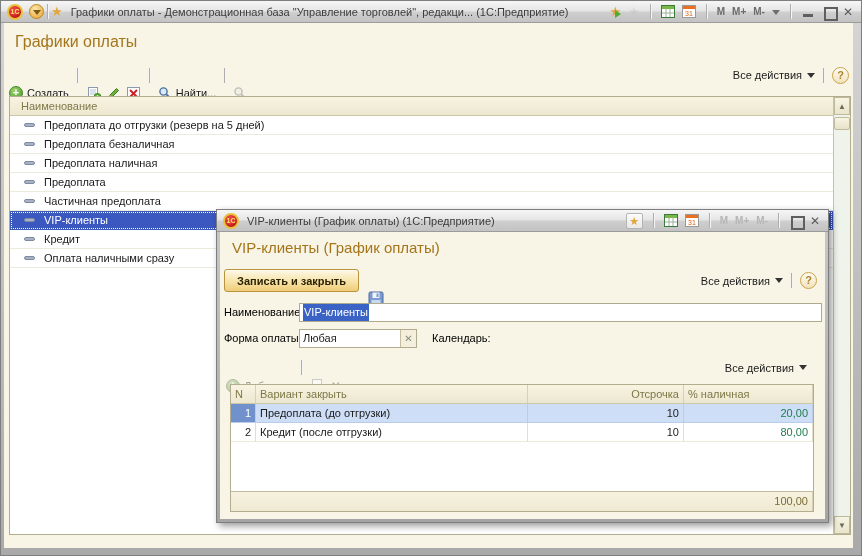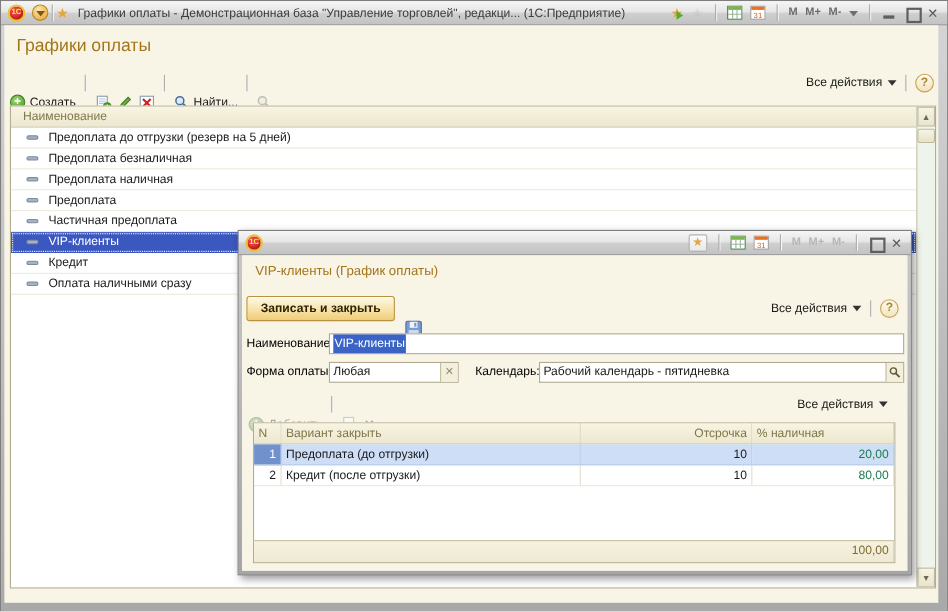--- a/index.html
+++ b/index.html
@@ -96,21 +96,21 @@
   .scroll-btn.up::before { content:"▲"; } .scroll-btn.down::before { content:"▼"; }
   .scroll-thumb { position:absolute; left:0; right:0; top:20px; height:13px;
       background:linear-gradient(#f7f4e4,#e7e2c8); border:1px solid #c0ba9c; border-radius:2px; }
 
   
   .dialog { position:absolute; left:215px; top:208px; width:613px; height:314px; z-index:10;
       background:linear-gradient(#c9c9c9,#a5a5a5); border:1px solid #7e7e7e;
       box-shadow:3px 3px 7px rgba(0,0,0,.4); }
   .dialog .titlebar { height:22px; }
   .dialog-body { position:absolute; top:22px; left:3px; right:3px; bottom:3px; background:#f8f5e6; }
-  .dlg-title { position:absolute; left:12px; top:7px; font-size:12px; color:#a4751a; }
+  .dlg-title { position:absolute; left:12px; top:7px; font-size:15px; color:#a4751a; }
 
   .cmdbar { left:4px; top:36px; right:8px; height:25px; }
   .btn-primary { height:23px; padding:0 12px; border:1px solid #b9933f; border-radius:3px;
       background:linear-gradient(#fdf9e8,#f7e3a8 55%,#f0cc78); font:inherit; font-weight:bold;
       color:#2a2200; box-shadow:inset 0 1px 0 #fffdf2; }
 
   .field-label { position:absolute; color:#000; }
   .input { position:absolute; border:1px solid #b0aa8e; background:#fff; height:19px;
       line-height:17px; padding:0 3px; display:flex; align-items:center; }
   .sel-text { background:#3b63c5; color:#fff; padding:0 1px; }
@@ -284,20 +284,21 @@
         <span class="scroll-btn up"></span>
         <span class="scroll-thumb"></span>
         <span class="scroll-btn down"></span>
       </div>
     </div>
   </div>
 
   <div class="dialog">
     <div class="titlebar">
       <span class="logo-1c"></span>
+      <span class="tb-title">VIP-клиенты (График оплаты)  (1С:Предприятие)</span>
       <span class="tb-spacer"></span>
       <div class="tb-group">
         <span class="boxed-star">
             <span class="star"></span>
           </span>
         <span class="vsep"></span>
         <span>
             <svg class="calc-svg" width="14" height="13">
               <rect x="0.5" y="0.5" width="13" height="12" fill="#fff" stroke="#3a7a3a"></rect>
               <rect x="1" y="1" width="12" height="3" fill="#7ab648"></rect>
@@ -352,29 +353,20 @@
 
       <span class="field-label" style="left:4px; top:100px">Форма оплаты:</span>
       <div class="input" style="left:79px; top:97px; width:118px">
         <span class="flex">Любая</span>
         <span class="in-btn">
             <span class="in-x"></span>
           </span>
       </div>
 
       <span class="field-label" style="left:212px; top:100px">Календарь:</span>
-      <div class="input" style="left:270px; top:97px; width:332px">
-        <span class="flex">Рабочий календарь - пятидневка</span>
-        <span class="in-btn">
-            <svg width="11" height="11">
-              <circle cx="4.2" cy="4.2" r="2.8" fill="none" stroke="#5f5a33" stroke-width="1.3"></circle>
-              <line x1="6.4" y1="6.4" x2="9.8" y2="9.8" stroke="#5f5a33" stroke-width="1.6"></line>
-            </svg>
-          </span>
-      </div>
 
       <div class="toolbar grid-toolbar">
         <button class="tb-btn" aria-disabled="true">
           <span class="plus-circle dim"></span>
           <span class="disabled-label">Добавить</span>
         </button>
         <span class="vsep"></span>
         <button class="tb-btn dim" aria-disabled="true">
             <svg width="16" height="15">
               <rect x="2.5" y="1.5" width="9" height="11" fill="#fff" stroke="#8a9bb0"></rect>

